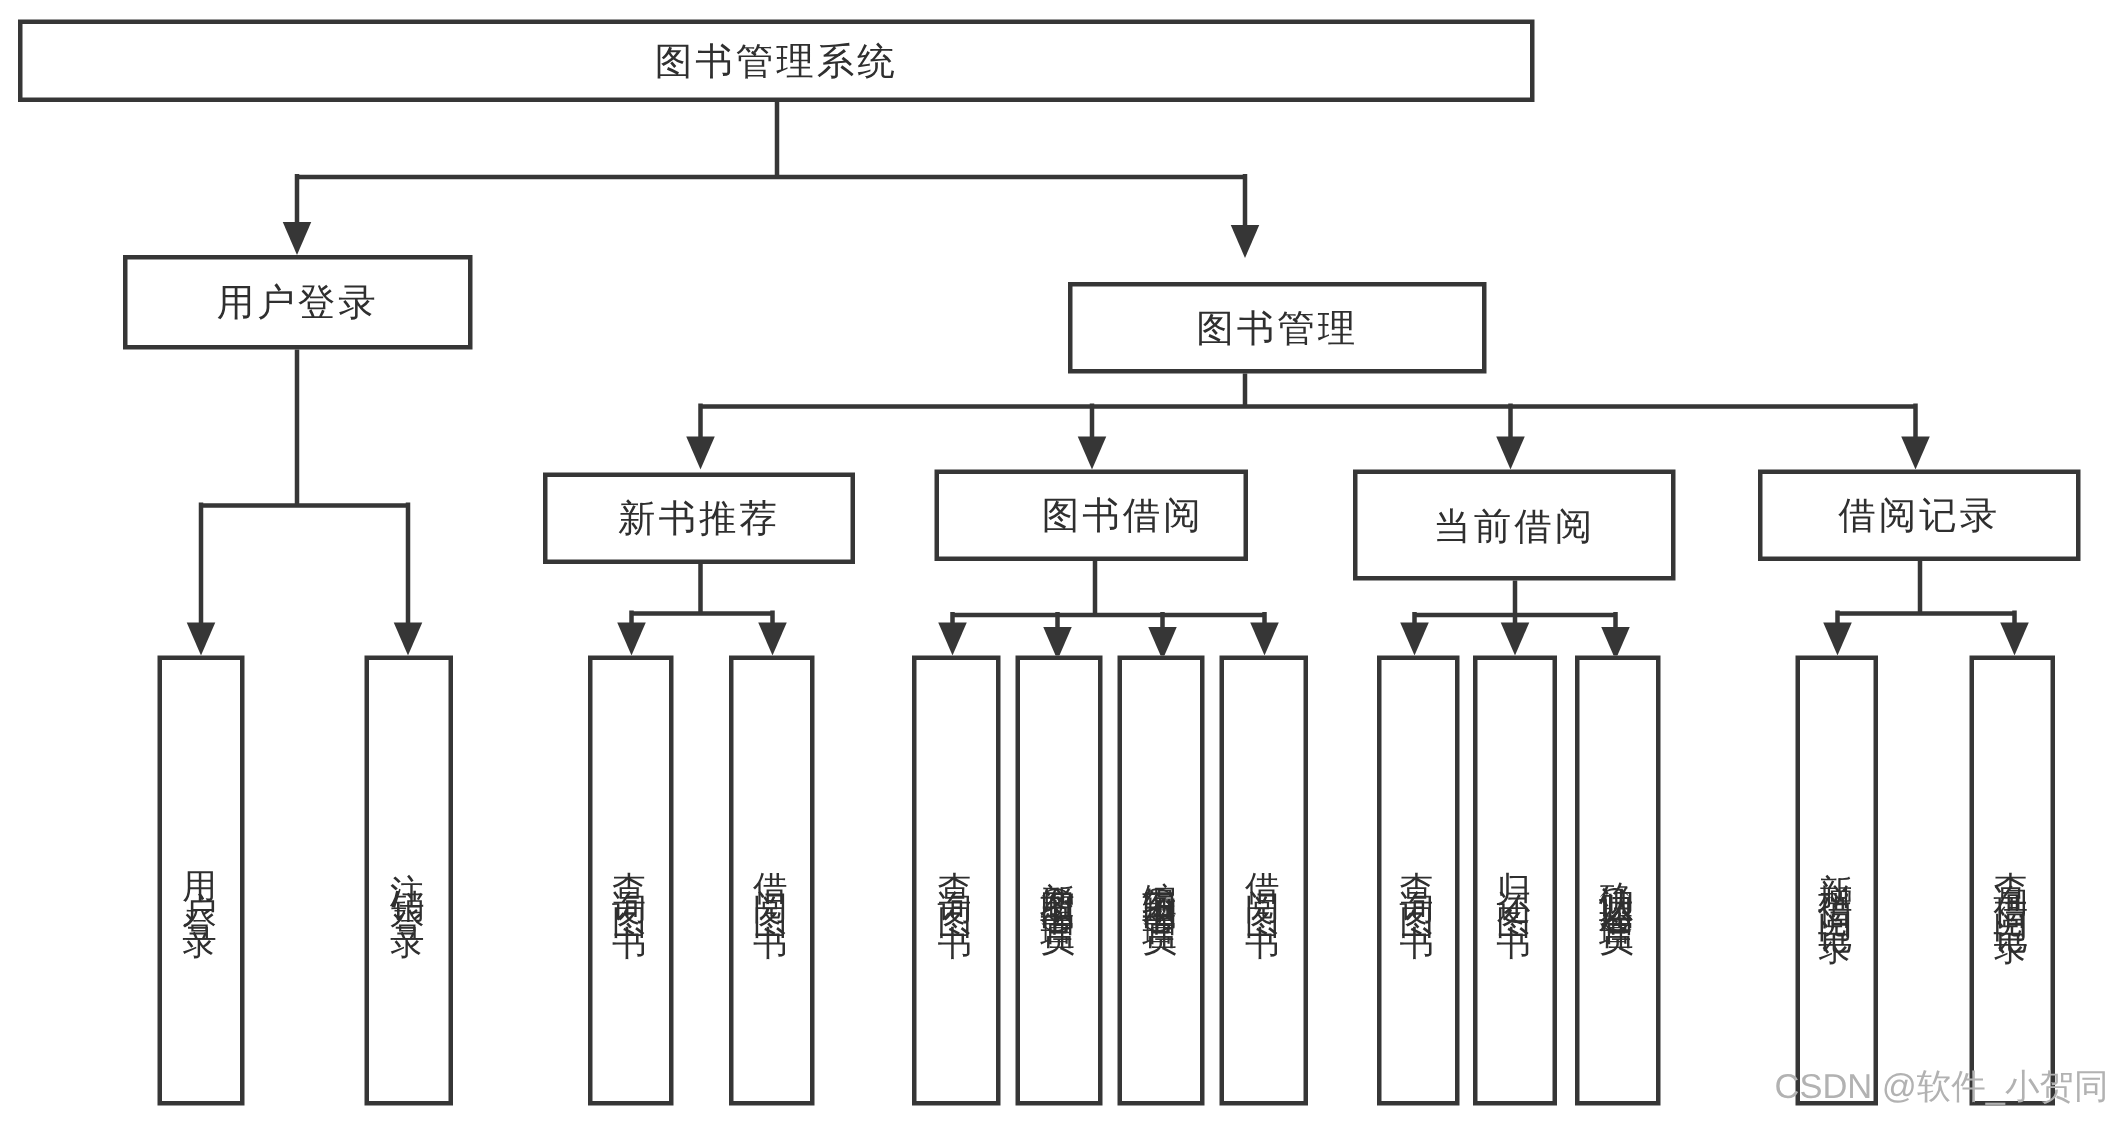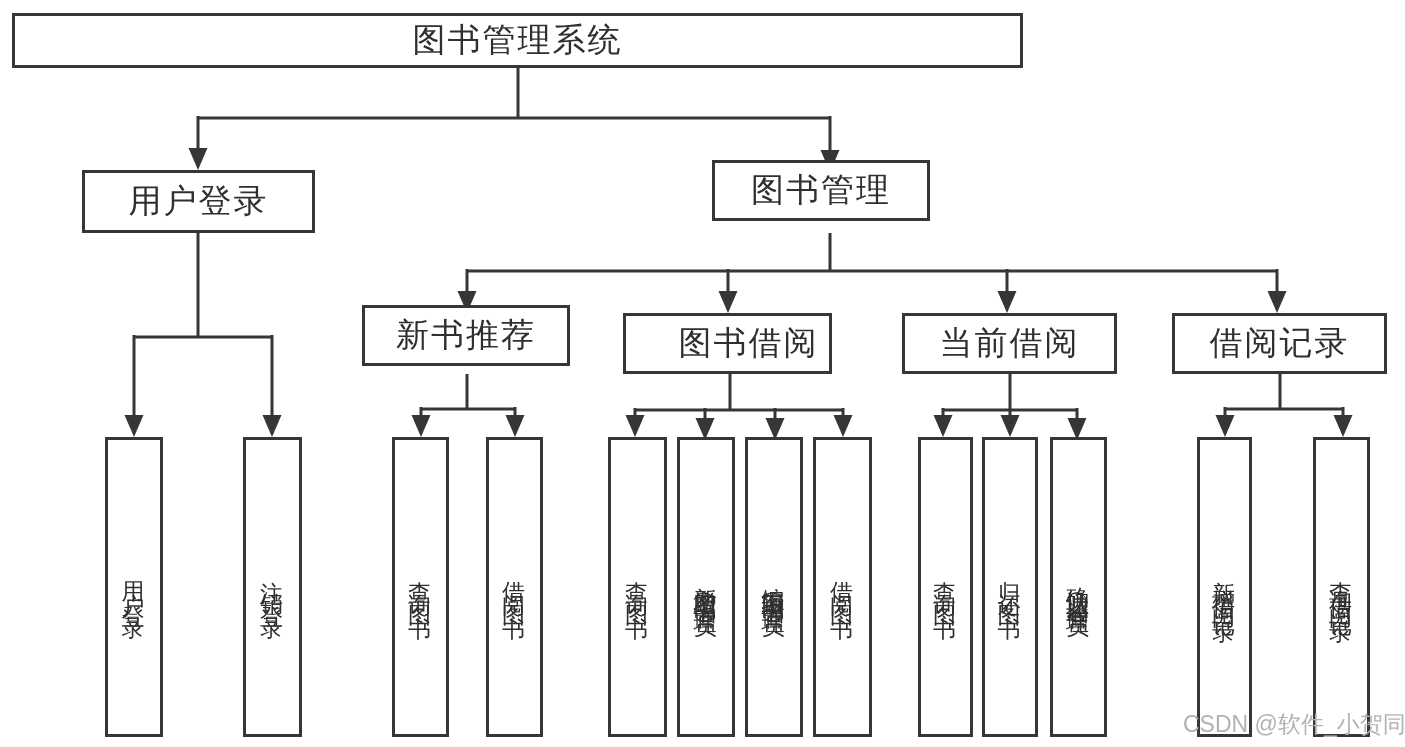--- a/index.html
+++ b/index.html
@@ -25,21 +25,21 @@
     position: absolute;
     box-sizing: border-box;
     border: 3px solid #363636;
     background: #ffffff;
     display: flex;
     align-items: center;
     justify-content: center;
     color: #2f2f2f;
     z-index: 2;
   }
-  .hbox { font-size: 33px; letter-spacing: 2px; }
+  .hbox { font-size: 25px; letter-spacing: 2px; }
   .vbox {
     writing-mode: vertical-rl;
     text-orientation: mixed;
     font-size: 23px;
     top: 437px;
     height: 300px;
   }
   .v4 { letter-spacing: 12px; }
   .v6 { letter-spacing: 8px; }
   .v9 { letter-spacing: 4px; }
@@ -93,31 +93,31 @@
     </g>
   </svg>
 
   <div class="node hbox" style="left:12px; top:13px; width:1011px; height:55px;">
     <span class="label">图书管理系统</span>
   </div>
 
   <div class="node hbox" style="left:82px; top:170px; width:233px; height:63px;">
     <span class="label">用户登录</span>
   </div>
-  <div class="node hbox" style="left:712px; top:160px; width:218px; height:61px;">
+  <div class="node hbox" style="left:712px; top:188px; width:279px; height:61px;">
     <span class="label">图书管理</span>
   </div>
 
-  <div class="node hbox" style="left:362px; top:305px; width:208px; height:61px;">
+  <div class="node hbox" style="left:362px; top:315px; width:208px; height:61px;">
     <span class="label">新书推荐</span>
   </div>
   <div class="node hbox" style="left:623px; top:313px; width:209px; height:61px;padding-left:42px;">
     <span class="label">图书借阅</span>
   </div>
-  <div class="node hbox" style="left:902px; top:313px; width:215px; height:61px;">
+  <div class="node hbox" style="left:902px; top:313px; width:215px; height:74px;">
     <span class="label">当前借阅</span>
   </div>
   <div class="node hbox" style="left:1172px; top:313px; width:215px; height:61px;">
     <span class="label">借阅记录</span>
   </div>
 
   <div class="node vbox v4" style="left:105px; width:58px;">
     <span class="label">用户登录</span>
   </div>
   <div class="node vbox v4" style="left:243px; width:59px;">

